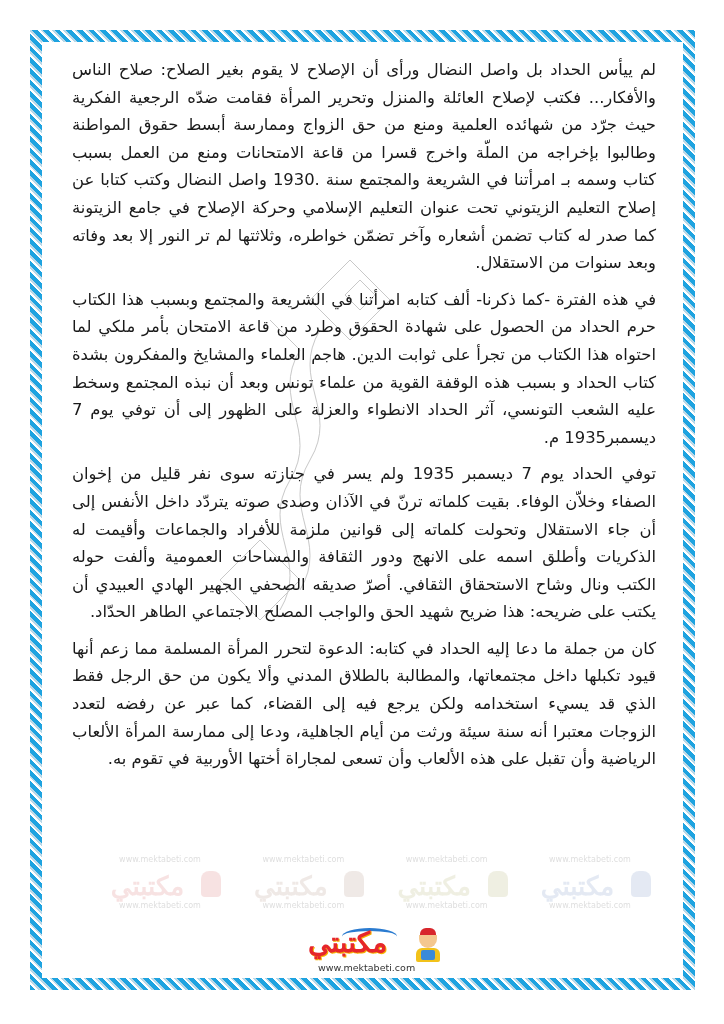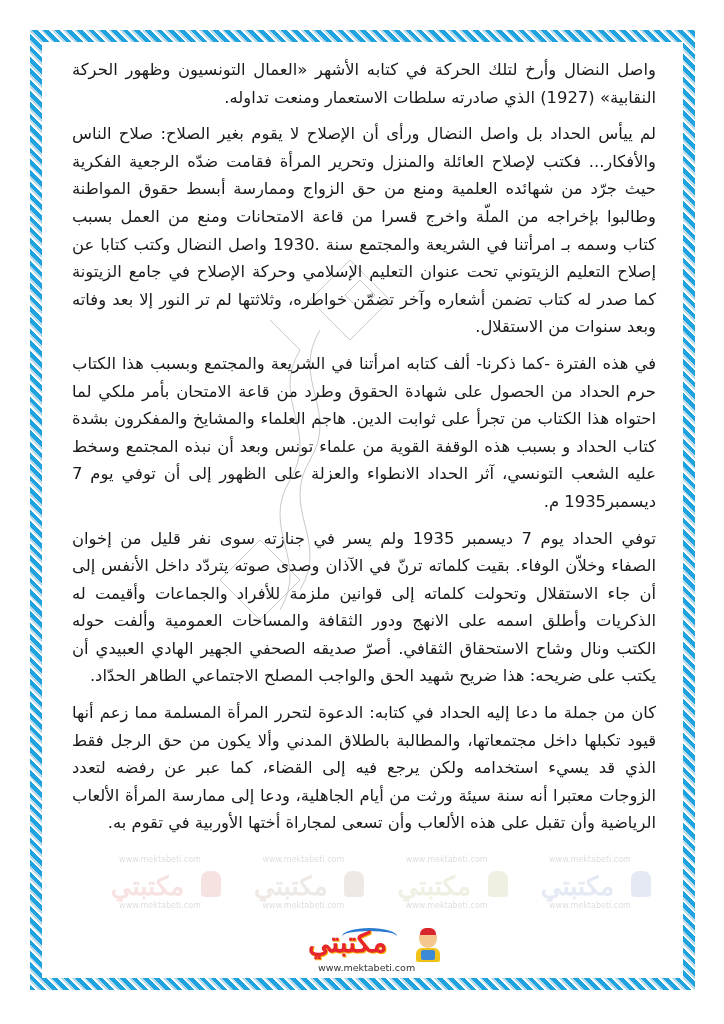--- a/index.html
+++ b/index.html
@@ -202,21 +202,20 @@
     <path d="M150 20 L190 60 L150 100 L110 60 Z"></path>
     <path d="M160 40 L175 55 L160 70 L145 55 Z"></path>
     <path d="M120 90 C 90 140, 140 170, 110 220 C 80 270, 130 300, 100 350"></path>
     <path d="M100 110 C 70 160, 120 190, 90 240 C 60 290, 110 320, 80 370"></path>
     <path d="M60 300 L100 340 L60 380 L20 340 Z"></path>
     <path d="M70 80 L100 110"></path>
   </g>
 </svg>
 
 <div class="content">
-  <p>واصل النضال وأرخ لتلك الحركة في كتابه الأشهر «العمال التونسيون وظهور الحركة النقابية» (1927) الذي صادرته سلطات الاستعمار ومنعت تداوله.</p>
   <p>لم ييأس الحداد بل واصل النضال ورأى أن الإصلاح لا يقوم بغير الصلاح: صلاح الناس والأفكار... فكتب لإصلاح العائلة والمنزل وتحرير المرأة فقامت ضدّه الرجعية الفكرية حيث جرّد من شهائده العلمية ومنع من حق الزواج وممارسة أبسط حقوق المواطنة وطالبوا بإخراجه من الملّة واخرج قسرا من قاعة الامتحانات ومنع من العمل بسبب كتاب وسمه بـ امرأتنا في الشريعة والمجتمع سنة .1930 واصل النضال وكتب كتابا عن إصلاح التعليم الزيتوني تحت عنوان التعليم الإسلامي وحركة الإصلاح في جامع الزيتونة كما صدر له كتاب تضمن أشعاره وآخر تضمّن خواطره، وثلاثتها لم تر النور إلا بعد وفاته وبعد سنوات من الاستقلال.</p>
   <p>في هذه الفترة -كما ذكرنا- ألف كتابه امرأتنا في الشريعة والمجتمع وبسبب هذا الكتاب حرم الحداد من الحصول على شهادة الحقوق وطرد من قاعة الامتحان بأمر ملكي لما احتواه هذا الكتاب من تجرأ على ثوابت الدين. هاجم العلماء والمشايخ والمفكرون بشدة كتاب الحداد و بسبب هذه الوقفة القوية من علماء تونس وبعد أن نبذه المجتمع وسخط عليه الشعب التونسي، آثر الحداد الانطواء والعزلة على الظهور إلى أن توفي يوم 7 ديسمبر1935 م.</p>
   <p>توفي الحداد يوم 7 ديسمبر 1935 ولم يسر في جنازته سوى نفر قليل من إخوان الصفاء وخلاّن الوفاء. بقيت كلماته ترنّ في الآذان وصدى صوته يتردّد داخل الأنفس إلى أن جاء الاستقلال وتحولت كلماته إلى قوانين ملزمة للأفراد والجماعات وأقيمت له الذكريات وأطلق اسمه على الانهج ودور الثقافة والمساحات العمومية وألفت حوله الكتب ونال وشاح الاستحقاق الثقافي. أصرّ صديقه الصحفي الجهير الهادي العبيدي أن يكتب على ضريحه: هذا ضريح شهيد الحق والواجب المصلح الاجتماعي الطاهر الحدّاد.</p>
   <p>كان من جملة ما دعا إليه الحداد في كتابه: الدعوة لتحرر المرأة المسلمة مما زعم أنها قيود تكبلها داخل مجتمعاتها، والمطالبة بالطلاق المدني وألا يكون من حق الرجل فقط الذي قد يسيء استخدامه ولكن يرجع فيه إلى القضاء، كما عبر عن رفضه لتعدد الزوجات معتبرا أنه سنة سيئة ورثت من أيام الجاهلية، ودعا إلى ممارسة المرأة الألعاب الرياضية وأن تقبل على هذه الألعاب وأن تسعى لمجاراة أختها الأوربية في تقوم به.</p>
 </div>
 
 <div class="watermark-row">
   <div class="wm-logo">
     <span class="wm-url">www.mektabeti.com</span>
     <span class="wm-text" style="color:#e39a9a">مكتبتي</span>

